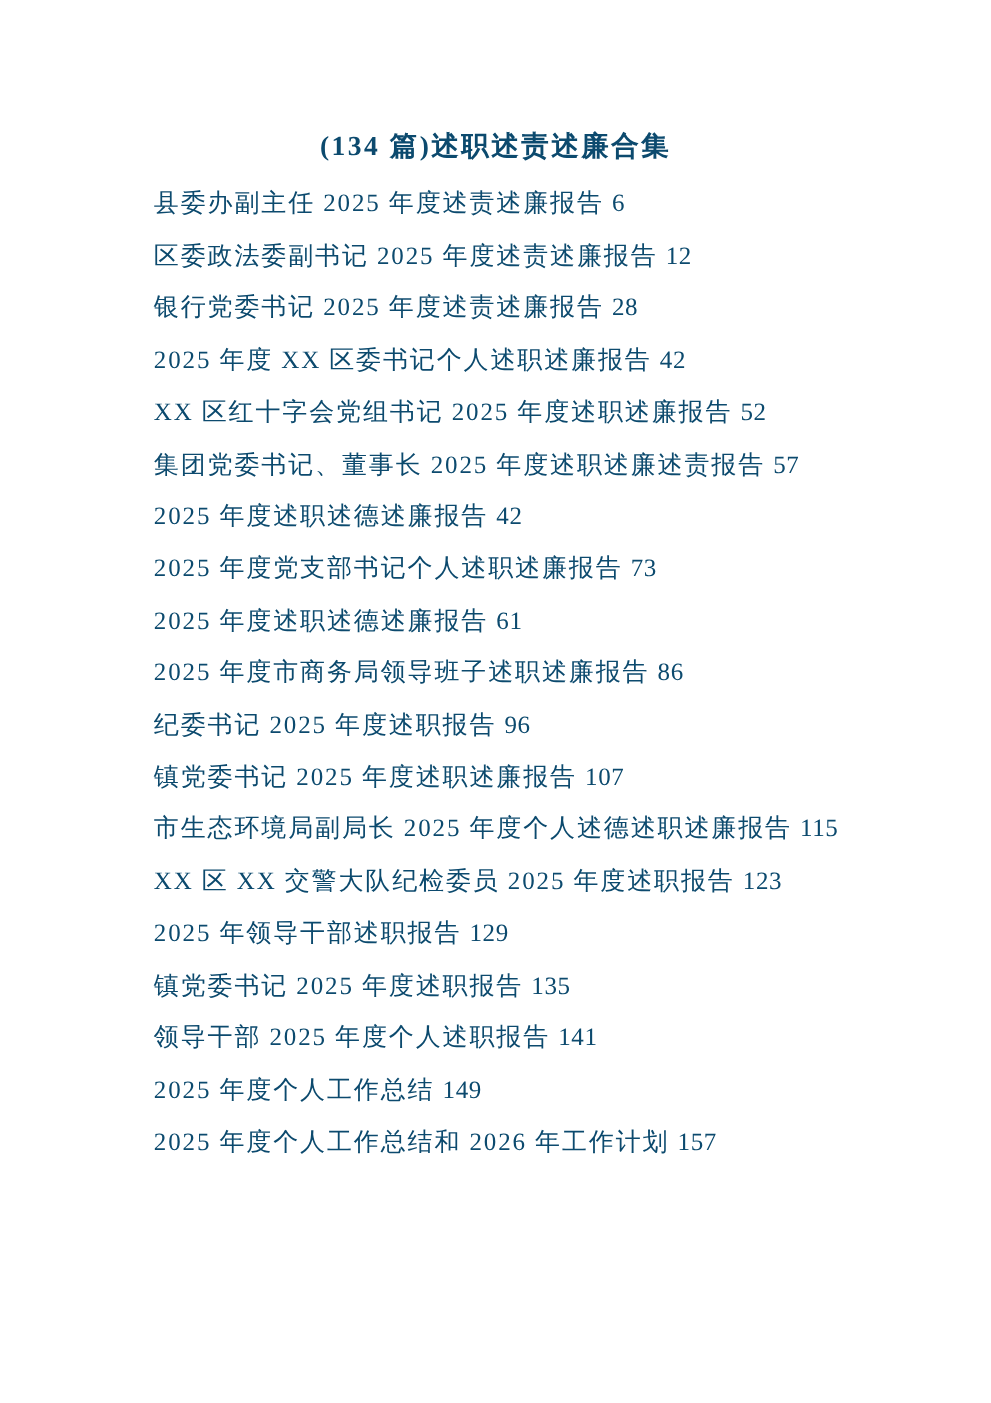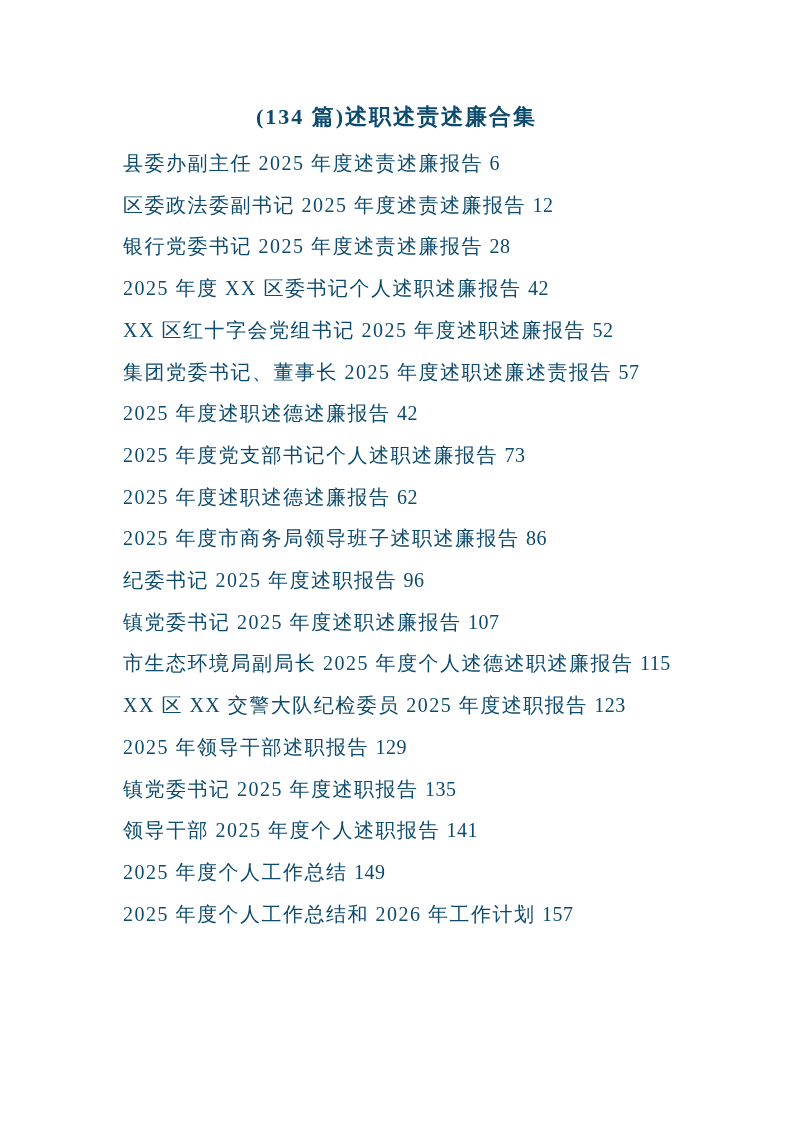--- a/index.html
+++ b/index.html
@@ -52,21 +52,21 @@
     <h1 class="doc-title">(134 篇)述职述责述廉合集</h1>
     <div class="toc-list">
         <p class="toc-line"><span class="entry-text">县委办副主任 2025 年度述责述廉报告</span> <span class="page-num">6</span></p>
         <p class="toc-line"><span class="entry-text">区委政法委副书记 2025 年度述责述廉报告</span> <span class="page-num">12</span></p>
         <p class="toc-line"><span class="entry-text">银行党委书记 2025 年度述责述廉报告</span> <span class="page-num">28</span></p>
         <p class="toc-line"><span class="entry-text">2025 年度 XX 区委书记个人述职述廉报告</span> <span class="page-num">42</span></p>
         <p class="toc-line"><span class="entry-text">XX 区红十字会党组书记 2025 年度述职述廉报告</span> <span class="page-num">52</span></p>
         <p class="toc-line"><span class="entry-text">集团党委书记、董事长 2025 年度述职述廉述责报告</span> <span class="page-num">57</span></p>
         <p class="toc-line"><span class="entry-text">2025 年度述职述德述廉报告</span> <span class="page-num">42</span></p>
         <p class="toc-line"><span class="entry-text">2025 年度党支部书记个人述职述廉报告</span> <span class="page-num">73</span></p>
-        <p class="toc-line"><span class="entry-text">2025 年度述职述德述廉报告</span> <span class="page-num">62</span></p>
+        <p class="toc-line"><span class="entry-text">2025 年度述职述德述廉报告</span> <span class="page-num">61</span></p>
         <p class="toc-line"><span class="entry-text">2025 年度市商务局领导班子述职述廉报告</span> <span class="page-num">86</span></p>
         <p class="toc-line"><span class="entry-text">纪委书记 2025 年度述职报告</span> <span class="page-num">96</span></p>
         <p class="toc-line"><span class="entry-text">镇党委书记 2025 年度述职述廉报告</span> <span class="page-num">107</span></p>
         <p class="toc-line"><span class="entry-text">市生态环境局副局长 2025 年度个人述德述职述廉报告</span> <span class="page-num">115</span></p>
         <p class="toc-line"><span class="entry-text">XX 区 XX 交警大队纪检委员 2025 年度述职报告</span> <span class="page-num">123</span></p>
         <p class="toc-line"><span class="entry-text">2025 年领导干部述职报告</span> <span class="page-num">129</span></p>
         <p class="toc-line"><span class="entry-text">镇党委书记 2025 年度述职报告</span> <span class="page-num">135</span></p>
         <p class="toc-line"><span class="entry-text">领导干部 2025 年度个人述职报告</span> <span class="page-num">141</span></p>
         <p class="toc-line"><span class="entry-text">2025 年度个人工作总结</span> <span class="page-num">149</span></p>
         <p class="toc-line"><span class="entry-text">2025 年度个人工作总结和 2026 年工作计划</span> <span class="page-num">157</span></p>

